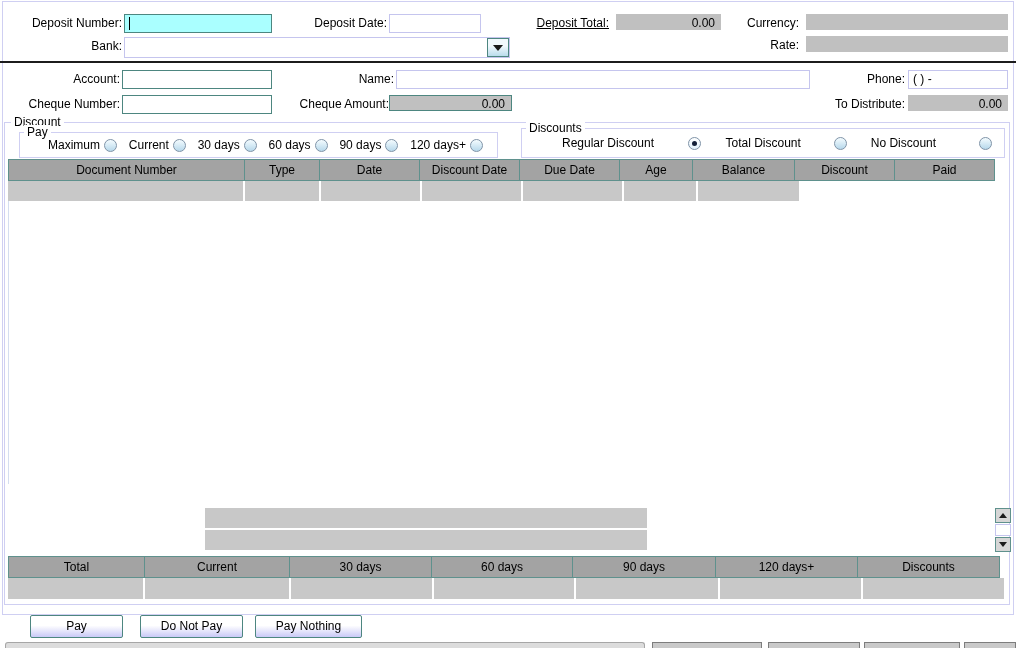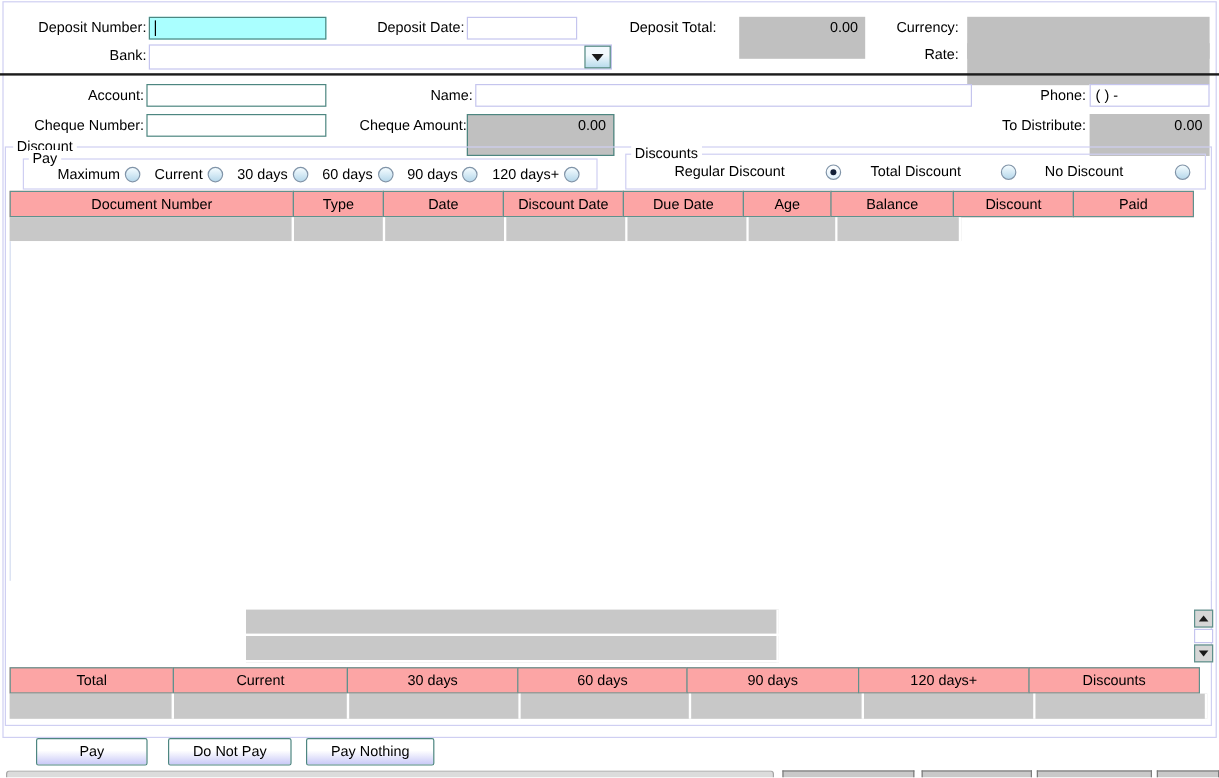--- a/index.html
+++ b/index.html
@@ -4,21 +4,21 @@
 <style>
   html,body{margin:0;padding:0;background:#fff;}
   body{font-family:"Liberation Sans",sans-serif;font-size:12px;color:#000;}
   .screen{position:relative;width:1016px;height:648px;background:#fff;overflow:hidden;}
 
   .lbl{position:absolute;height:19px;line-height:19px;text-align:right;white-space:nowrap;}
   .input{position:absolute;box-sizing:border-box;height:19px;background:#fff;border:1px solid #c5c5ee;line-height:17px;padding:0 4px;}
   .input.teal{border-color:#4d8680;}
   .input.focus{background:#aaffff;border-color:#4d8680;}
   .caret{position:absolute;left:4px;top:2px;width:1px;height:13px;background:#000;}
-  .ro{position:absolute;box-sizing:border-box;height:35px;background:#c0c0c0;line-height:19px;padding:0 6px;}
+  .ro{position:absolute;box-sizing:border-box;height:16px;background:#c0c0c0;line-height:19px;padding:0 6px;}
   .ro.amount{text-align:right;}
   .ro.teal{border:1px solid #4d8680;line-height:17px;}
 
   .sep{position:absolute;left:0;width:1016px;height:2px;background:#1c1c1c;}
   .outer-border{position:absolute;left:2px;top:1px;width:1010px;height:612px;border:1px solid #cfcff2;pointer-events:none;}
 
   .combo{position:absolute;box-sizing:border-box;background:#fff;border:1px solid #c5c5ee;display:flex;}
   .combo-btn{margin-left:auto;width:22px;height:100%;box-sizing:border-box;border:1px solid #4d8680;background:linear-gradient(#f2f9fd 40%,#b9dcec);display:flex;align-items:center;justify-content:center;cursor:default;}
   .tri-down{width:0;height:0;border-left:5px solid transparent;border-right:5px solid transparent;border-top:6px solid #1a1a1a;}
   .tri-up-s{width:0;height:0;border-left:4px solid transparent;border-right:4px solid transparent;border-bottom:5px solid #1a1a1a;}
@@ -26,21 +26,21 @@
 
   .group{position:absolute;box-sizing:border-box;border:1px solid #cfcff2;}
   .legend{position:absolute;top:-8px;left:6px;background:#fff;padding:0 3px;line-height:14px;font-size:12px;white-space:nowrap;}
 
   .ritem{display:flex;align-items:center;gap:4px;white-space:nowrap;}
   .radio{display:inline-block;position:relative;width:13px;height:13px;border-radius:50%;box-sizing:border-box;border:1px solid #8094a8;background:linear-gradient(#f4fcff,#b7d8eb);}
   .radio.checked{background:linear-gradient(#ffffff,#e2f1fc);}
   .radio.checked::after{content:"";position:absolute;left:3px;top:3px;width:5px;height:5px;border-radius:50%;background:#131f38;}
 
   .thead{position:absolute;display:flex;}
-  .th{box-sizing:border-box;height:22px;line-height:20px;border:1px solid #5f918d;margin-left:-1px;background:#fca5a5;text-align:center;overflow:hidden;white-space:nowrap;}
+  .th{box-sizing:border-box;height:22px;line-height:20px;border:1px solid #5f918d;margin-left:-1px;background:#a3a3a3;text-align:center;overflow:hidden;white-space:nowrap;}
   .th:first-child{margin-left:0;}
   .grow{position:absolute;display:flex;}
   .gcell{box-sizing:border-box;height:20px;background:#c8c8c8;border-right:2px solid #fff;}
   .gcell.blank{background:transparent;border-right:none;}
   .tbody{position:absolute;background:#fff;border-left:1px solid #d4ddf0;border-right:1px solid #cfcff2;}
 
   .drow{position:absolute;display:flex;}
   .dcell{box-sizing:border-box;height:22px;background:#fff;}
   .dcell.gray{background:#c8c8c8;border-bottom:2px solid #fff;border-right:2px solid #fff;}
 
@@ -59,21 +59,21 @@
 <div class="screen">
 
   <div class="outer-border"></div>
 
   <div class="lbl" style="left:10px;top:14px;width:112px;">Deposit Number:</div>
   <div class="input focus" style="left:124px;top:14px;width:148px;"><span class="caret"></span><span></span></div>
 
   <div class="lbl" style="left:288px;top:14px;width:99px;">Deposit Date:</div>
   <div class="input" style="left:389px;top:14px;width:92px;"><span></span></div>
 
-  <div class="lbl" style="left:496px;top:14px;width:101px;">Deposit Total:</div>
+  <div class="lbl" style="left:508px;top:14px;width:101px;text-decoration:underline;">Deposit Total:</div>
   <div class="ro amount" style="left:616px;top:14px;width:105px;">0.00</div>
 
   <div class="lbl" style="left:702px;top:14px;width:97px;">Currency:</div>
   <div class="ro" style="left:806px;top:14px;width:202px;"></div>
 
   <div class="lbl" style="left:10px;top:37px;width:112px;">Bank:</div>
   <div class="combo" style="left:124px;top:37px;width:386px;height:21px;">
     <span style="line-height:19px;padding-left:4px;"></span>
     <span class="combo-btn">
         <span class="tri-down"></span>

